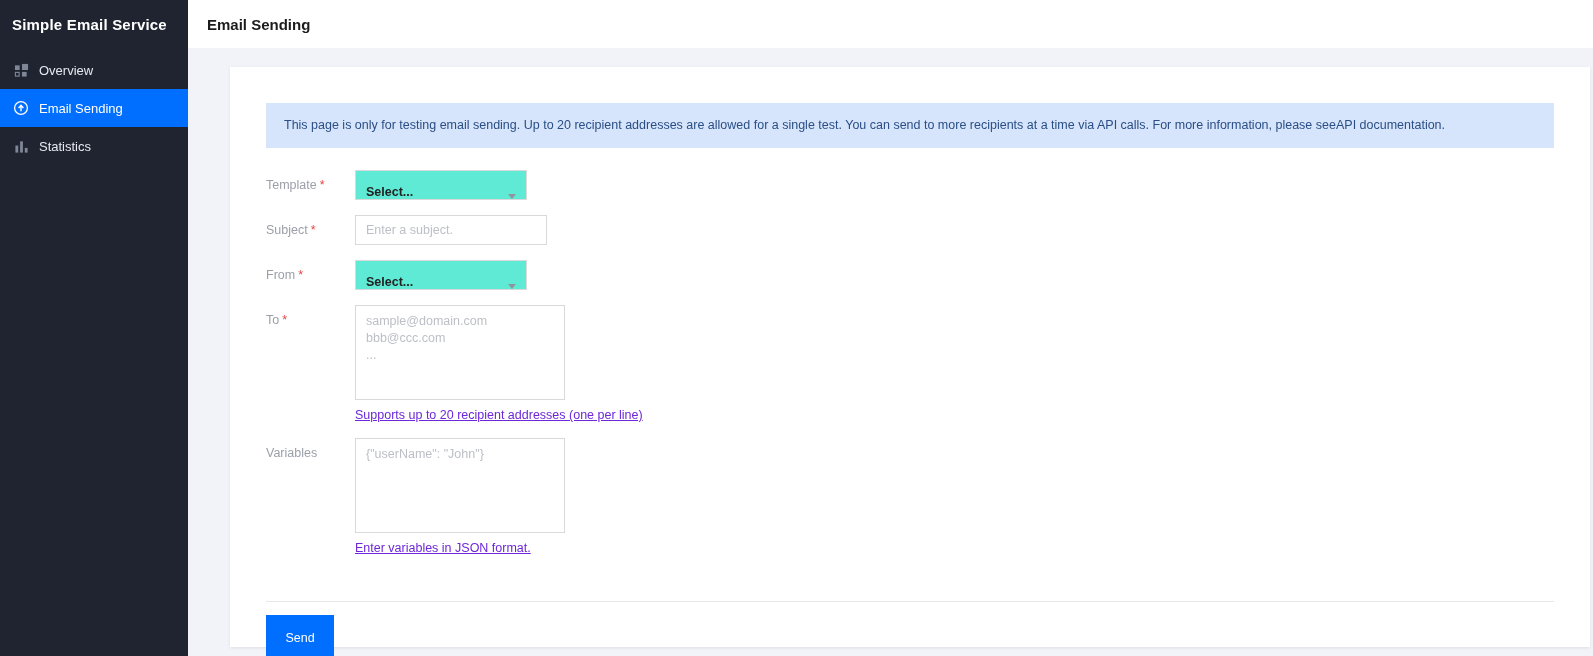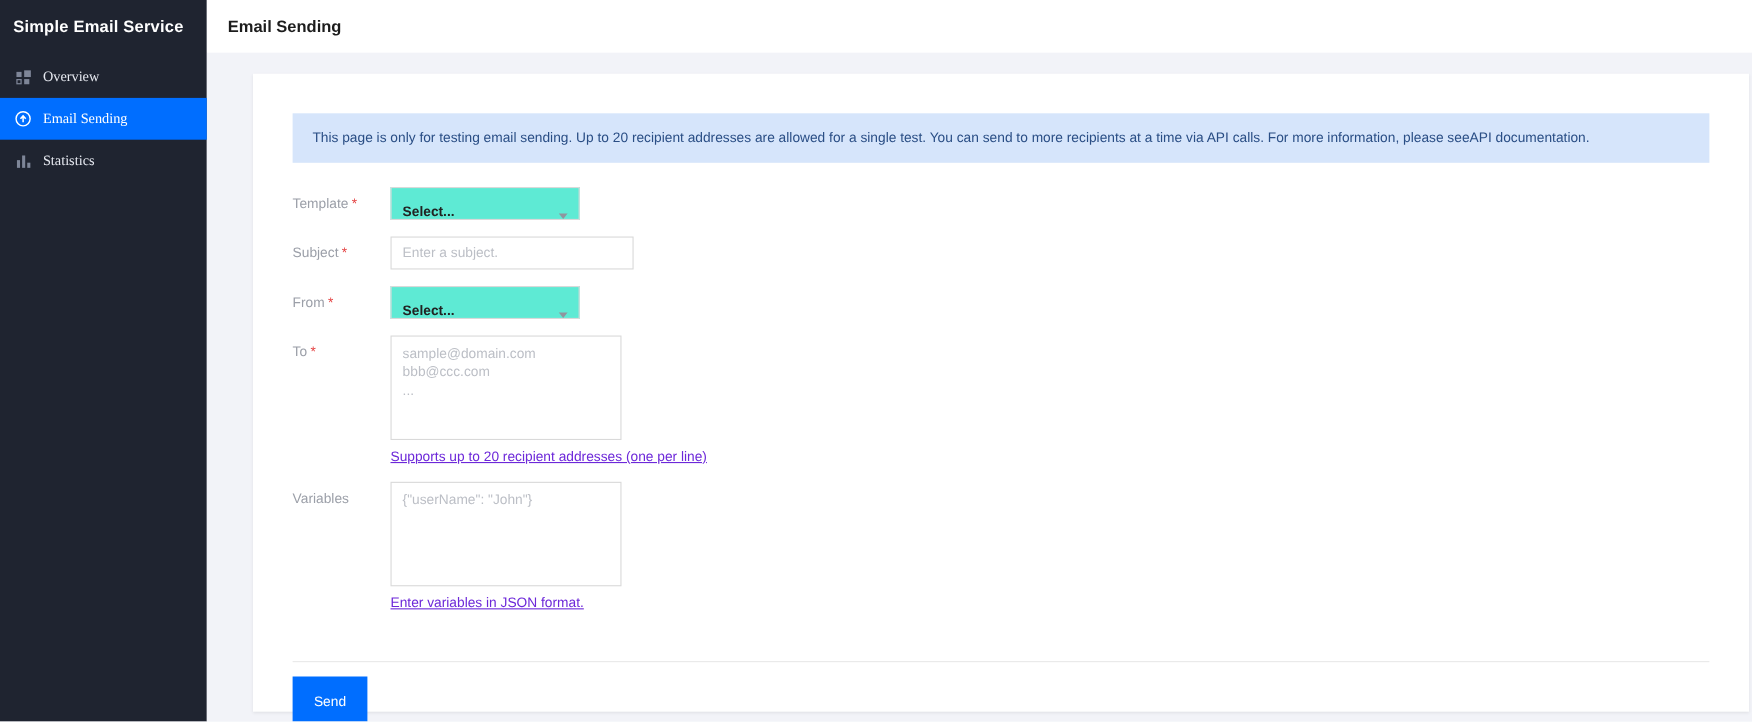--- a/index.html
+++ b/index.html
@@ -19,21 +19,21 @@
     height: 100%;
   }
   .sidebar-title {
     color: #ffffff;
     font-weight: bold;
     font-size: 15px;
     padding: 16px 12px 14px 12px;
     letter-spacing: .2px;
     white-space: nowrap;
   }
-  .nav { margin-top: 4px; font-family: Liberation Serif, serif; }
+  .nav { margin-top: 4px; }
   .nav-item {
     display: flex;
     align-items: center;
     height: 38px;
     padding: 0 10px 0 13px;
     color: #e6e9f0;
     cursor: pointer;
     position: relative;
   }
   .nav-item .icon {
@@ -119,21 +119,21 @@
   .select-value { color: #222; font-weight: bold; }
   .caret-down {
     margin-left: auto;
     width: 0; height: 0;
     border-left: 4px solid transparent;
     border-right: 4px solid transparent;
     border-top: 5px solid #8f959e;
   }
 
   .text-input {
-    width: 221px; height: 30px;
+    width: 192px; height: 30px;
     border: 1px solid #d9d9d9;
     padding: 0 10px;
     font-family: "Liberation Sans", sans-serif;
     font-size: 12.5px;
     color: #333;
     outline: none;
   }
   .text-input::placeholder { color: #bcbfc6; }
 
   .textarea {

